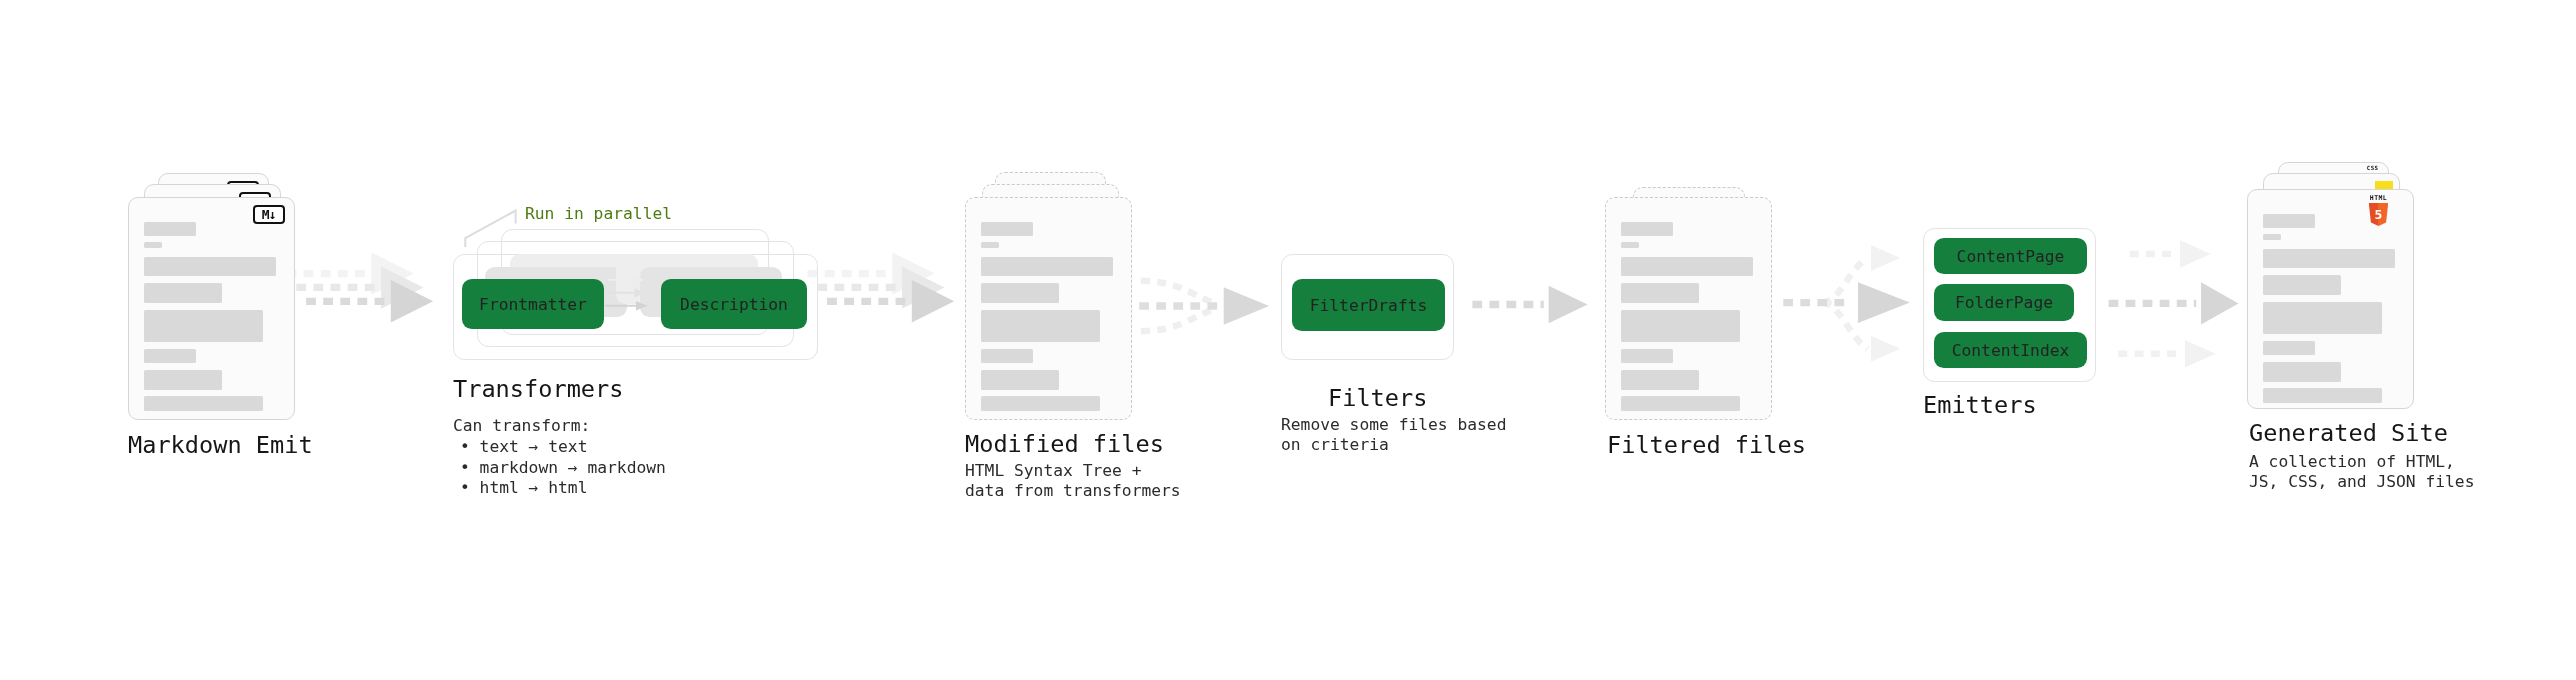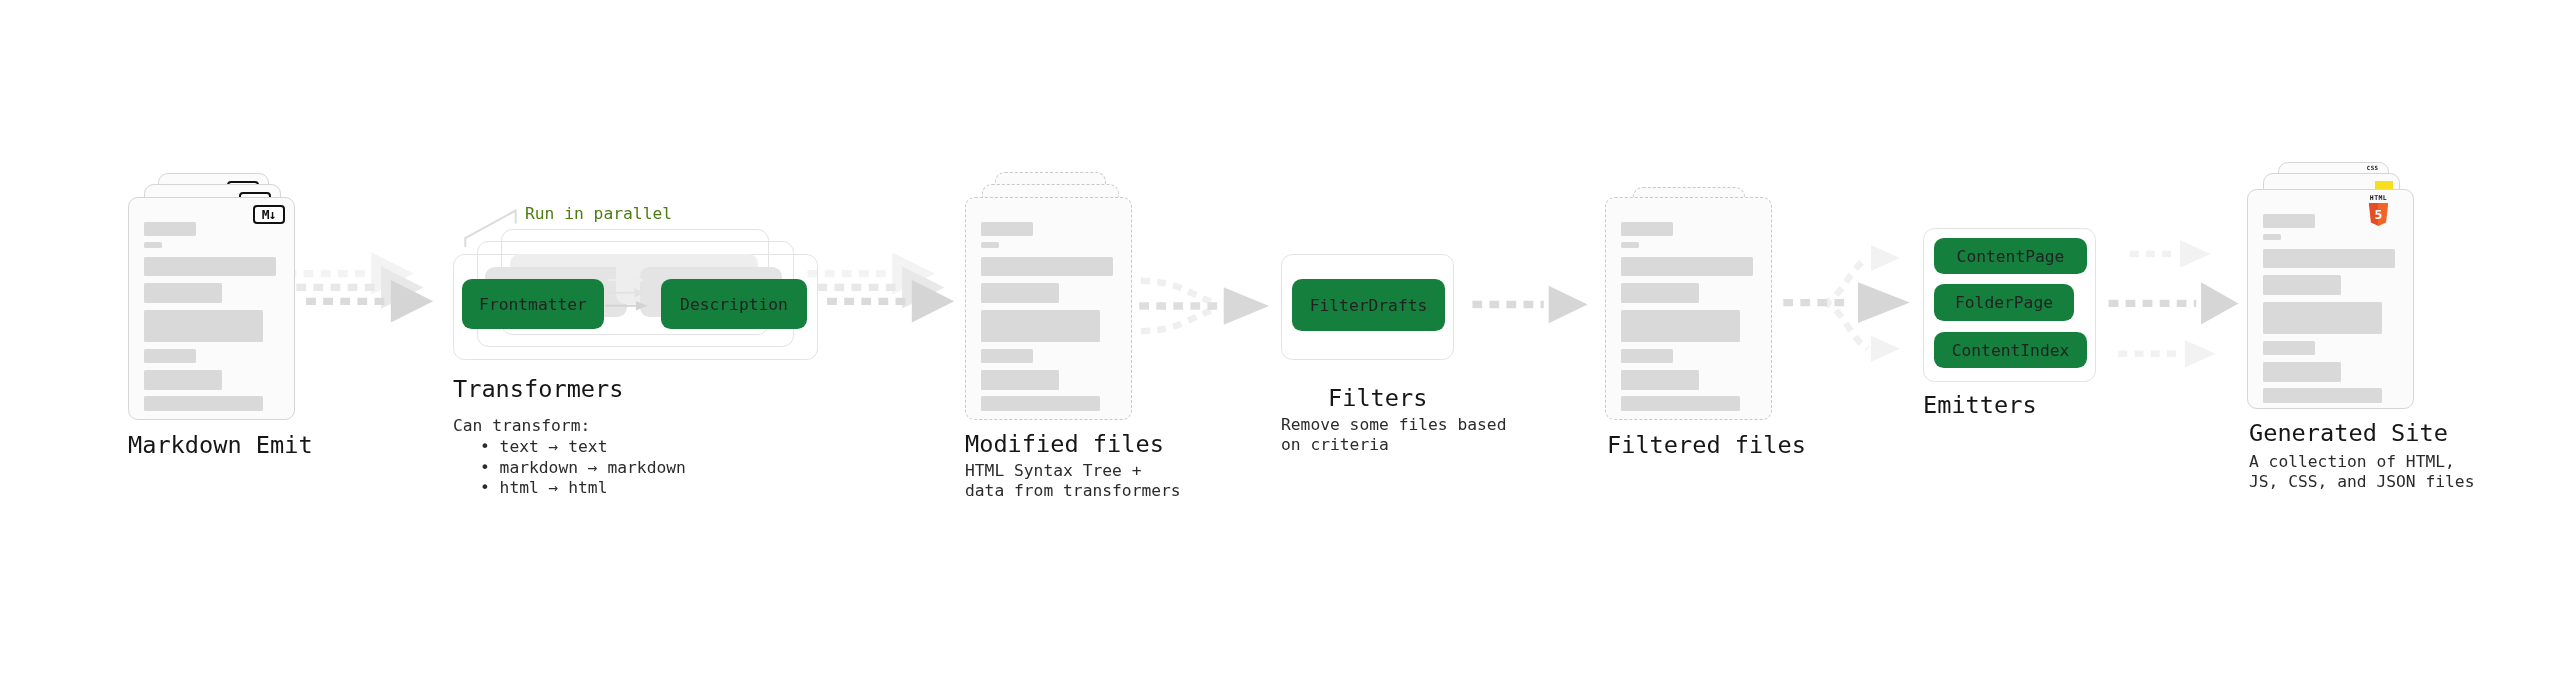--- a/index.html
+++ b/index.html
@@ -56,21 +56,21 @@
     position:absolute;background:#15803d;border-radius:9.8px;display:flex;align-items:center;justify-content:center;
     font-size:16.3px;color:#222222;box-sizing:border-box;
   }
   .chip.ghost1{background:#e4e4e4;}
   .chip.ghost2{background:#eeeeee;}
 
   
   .stage-title{position:absolute;font-size:23.6px;font-weight:500;color:#161616;white-space:nowrap;}
   .stage-desc{position:absolute;font-size:16.3px;line-height:20.3px;color:#2b2b2b;white-space:pre-line;}
   .annotation{position:absolute;font-size:16.3px;color:#4d7c0f;white-space:nowrap;}
-  .bullet{position:absolute;font-size:16.3px;color:#2b2b2b;white-space:nowrap;margin-left:20px;}
+  .bullet{position:absolute;font-size:16.3px;color:#2b2b2b;white-space:nowrap;}
 
   svg.arr{position:absolute;overflow:visible;}
 </style>
 </head>
 <body>
 
 <div class="canvas">
 
   <div>
     <div class="doc-card doc-back2" style="left:158px;top:173px;">

